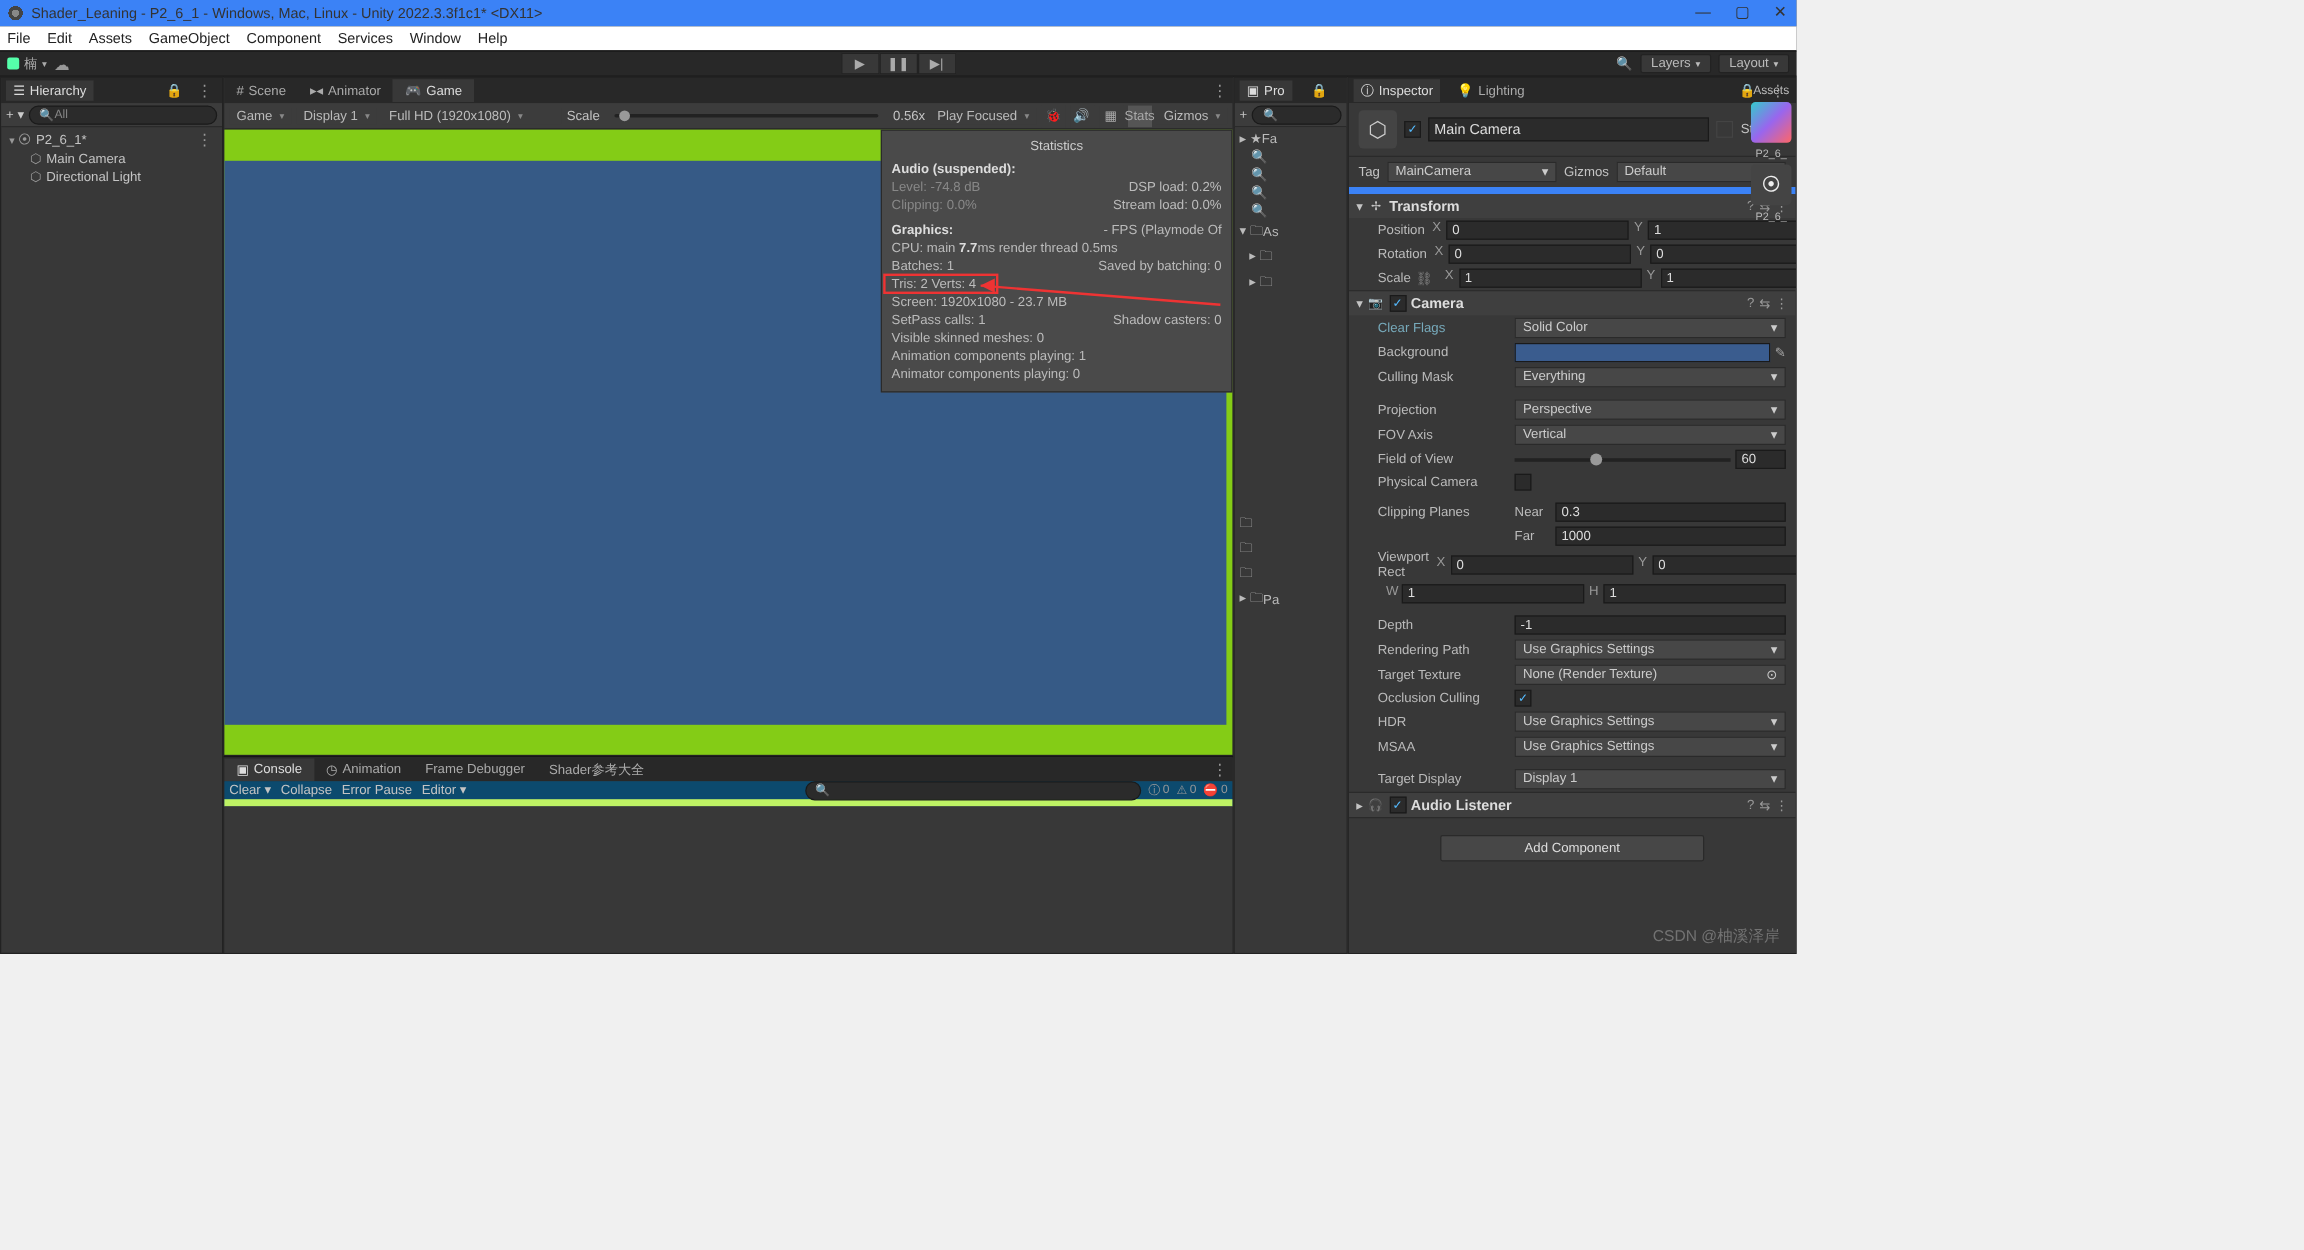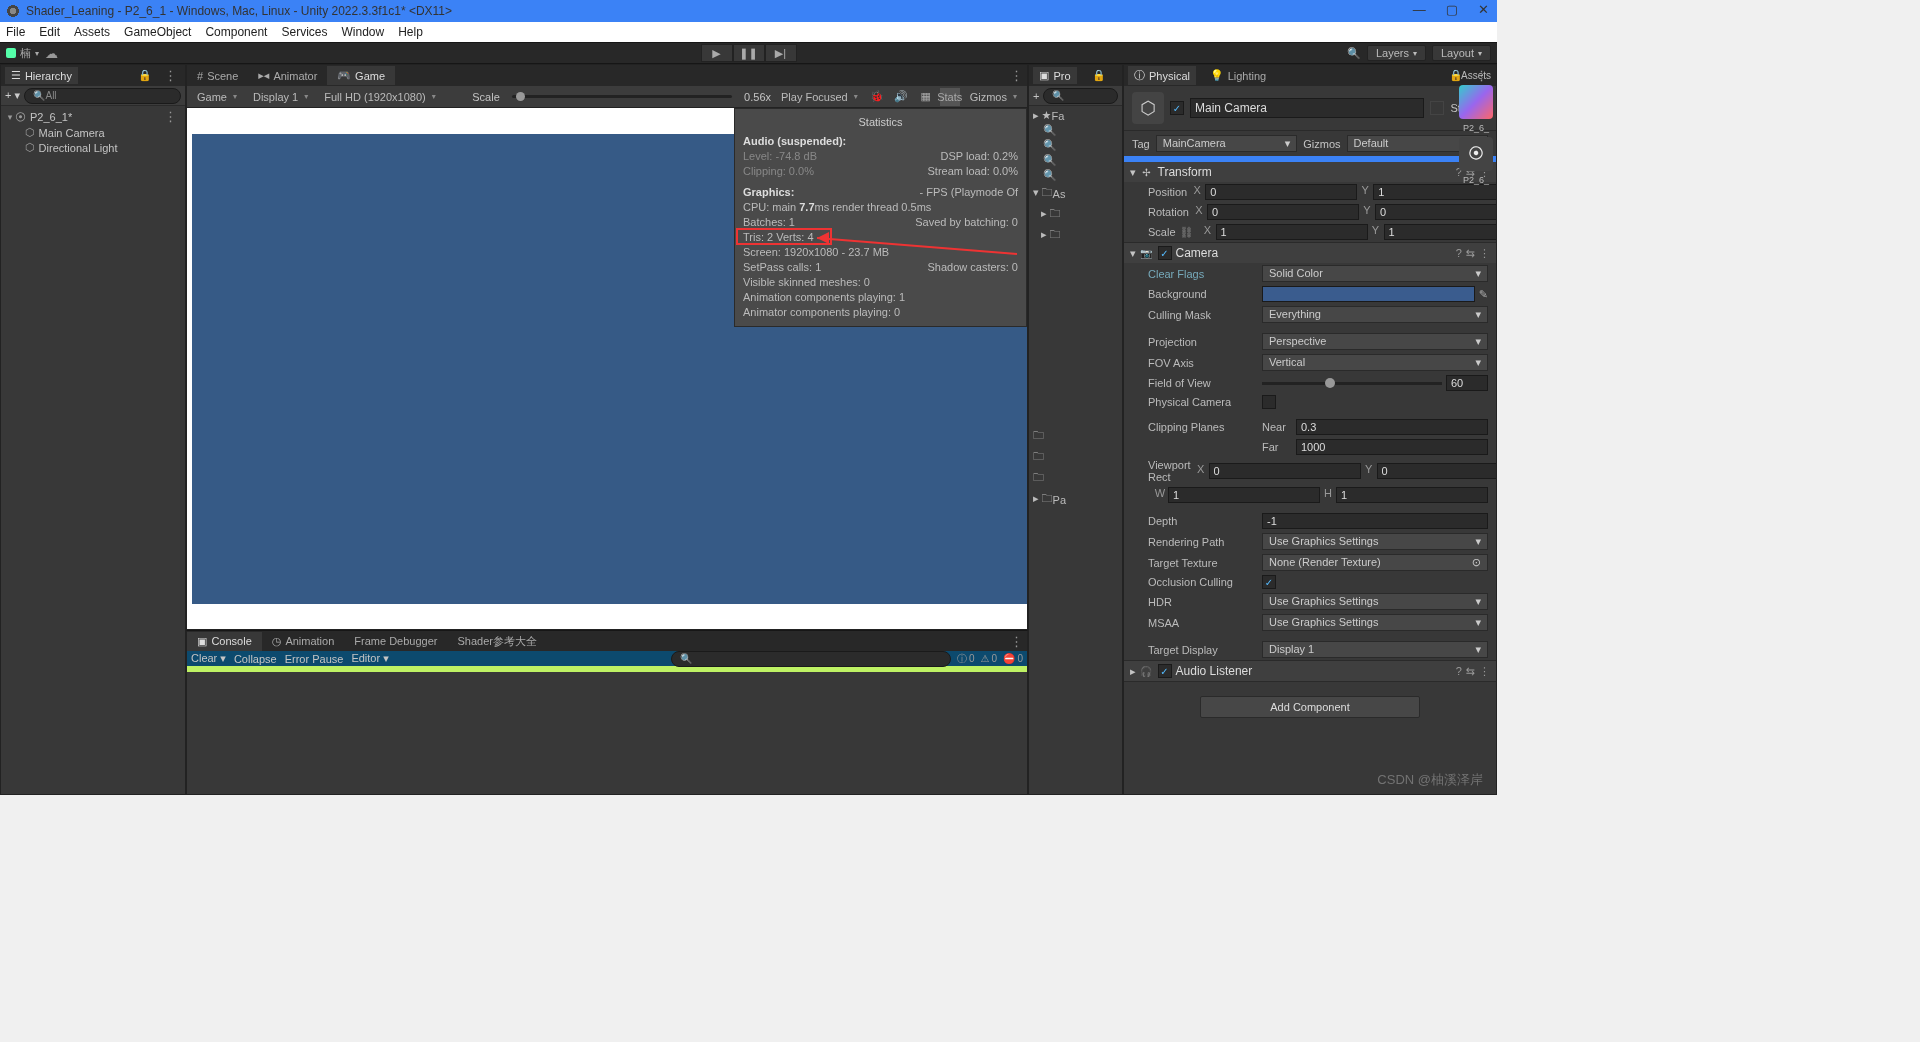--- a/index.html
+++ b/index.html
@@ -39,21 +39,21 @@
 .vtab{display:flex;align-items:center;gap:4px;padding:3px 10px;color:#aaa;font-size:11px;cursor:pointer}
 .vtab.active{background:#383838;color:#ddd}
 .game-toolbar{height:22px;background:#3c3c3c;display:flex;align-items:center;padding:0 4px;font-size:11px;gap:4px;border-bottom:1px solid #222}
 .gdrop{background:#3c3c3c;padding:1px 6px;color:#bbb;font-size:11px;display:flex;align-items:center;cursor:pointer}
 .gdrop .caret{margin-left:6px;font-size:8px;color:#888}
 .scale-slider{flex:1;display:flex;align-items:center;gap:6px;margin:0 8px}
 .slider-track{flex:1;height:3px;background:#222;border-radius:2px;position:relative}
 .slider-thumb{position:absolute;left:2%;top:-3px;width:9px;height:9px;background:#999;border-radius:50%}
 .ibtn{width:20px;height:18px;background:#3c3c3c;display:flex;align-items:center;justify-content:center;color:#aaa;font-size:11px;cursor:pointer}
 .ibtn.act{background:#555}
-.gameview{flex:1;background:#ffffff;position:relative;display:flex;align-items:center;justify-content:flex-end}
+.gameview{flex:1;background:#84cc16;position:relative;display:flex;align-items:center;justify-content:flex-start}
 .render{width:835px;height:470px;background:#365a86}
 .stats{position:absolute;top:0;right:0;width:293px;background:#4a4a4a;border:1px solid #2a2a2a;padding:6px 8px;color:#bbb;font-size:11px;line-height:15px}
 .stats-title{text-align:center;margin-bottom:4px;color:#ccc}
 .stats b{color:#ddd}
 .stats .row{display:flex;justify-content:space-between}
 .stats .dim{color:#888}
 .hl{position:absolute;border:2px solid #e33;pointer-events:none}
 .arrow{position:absolute;pointer-events:none}
 
 .console{height:165px;border-top:1px solid #161616}
@@ -77,21 +77,21 @@
 .insp-body{flex:1;background:#383838;overflow:auto;font-size:11px}
 .insp-head{padding:6px 8px;display:flex;align-items:center;gap:6px;border-bottom:1px solid #2a2a2a}
 .go-icon{width:32px;height:32px;background:#444;border-radius:4px;display:flex;align-items:center;justify-content:center;color:#ccc;font-size:18px}
 .go-name{flex:1}
 .go-name input{background:#2b2b2b;border:1px solid #1a1a1a;color:#ddd;width:100%;padding:2px 4px;font-size:12px}
 .tag-row{display:flex;align-items:center;gap:6px;padding:4px 8px;font-size:11px;border-bottom:6px solid #3b82f6}
 .idrop{background:#474747;border:1px solid #2a2a2a;padding:1px 6px;color:#ccc;font-size:11px;flex:1;display:flex;justify-content:space-between;cursor:pointer}
 .comp{border-bottom:1px solid #2a2a2a}
 .comp-h{height:20px;background:#3f3f3f;display:flex;align-items:center;padding:0 6px;gap:4px;cursor:pointer}
 .comp-h .ci{width:14px;height:14px;display:flex;align-items:center;justify-content:center;font-size:10px}
-.comp-h b{color:#ddd;font-weight:400;font-size:12px}
+.comp-h b{color:#ddd;font-weight:700;font-size:12px}
 .comp-h .sp{flex:1}
 .comp-h .micon{color:#999;font-size:11px;cursor:pointer}
 .prow{display:flex;align-items:center;padding:2px 8px 2px 24px;gap:4px}
 .plabel{width:110px;color:#bbb}
 .xyz{display:flex;gap:2px;flex:1}
 .xyz label{color:#999;width:12px;text-align:center;font-size:11px}
 .pin{background:#2b2b2b;border:1px solid #1a1a1a;color:#ddd;padding:1px 4px;flex:1;min-width:0;font-size:11px}
 .pchk{width:14px;height:14px;background:#2b2b2b;border:1px solid #1a1a1a;display:flex;align-items:center;justify-content:center;color:#5bf;font-size:10px}
 .colorswatch{flex:1;height:16px;background:#3a5c8e;border:1px solid #1a1a1a;cursor:pointer}
 .pslider{flex:1;display:flex;align-items:center;gap:6px}
@@ -334,21 +334,21 @@
         <div style="font-size:10px;color:#bbb;text-align:center">Assets</div>
         <div class="thumb s"></div>
         <div style="font-size:9px;color:#bbb">P2_6_</div>
         <div class="thumb u">⦿</div>
         <div style="font-size:9px;color:#bbb">P2_6_</div>
       </div>
     </div>
 
     <div class="panel inspector">
       <div class="panel-tabs">
-        <div class="tab active">ⓘ <span>Physical</span></div>
+        <div class="tab active">ⓘ <span>Inspector</span></div>
         <div class="tab">💡 <span>Lighting</span></div>
         <span style="flex:1"></span>
           <span class="lock">🔒</span>
           <span class="dots">⋮</span>
       </div>
       <div class="insp-body">
         <div class="insp-head">
           <div class="go-icon">⬡</div>
           <div class="pchk">✓</div>
           <div class="go-name"><input value="Main Camera" style=""></div>

